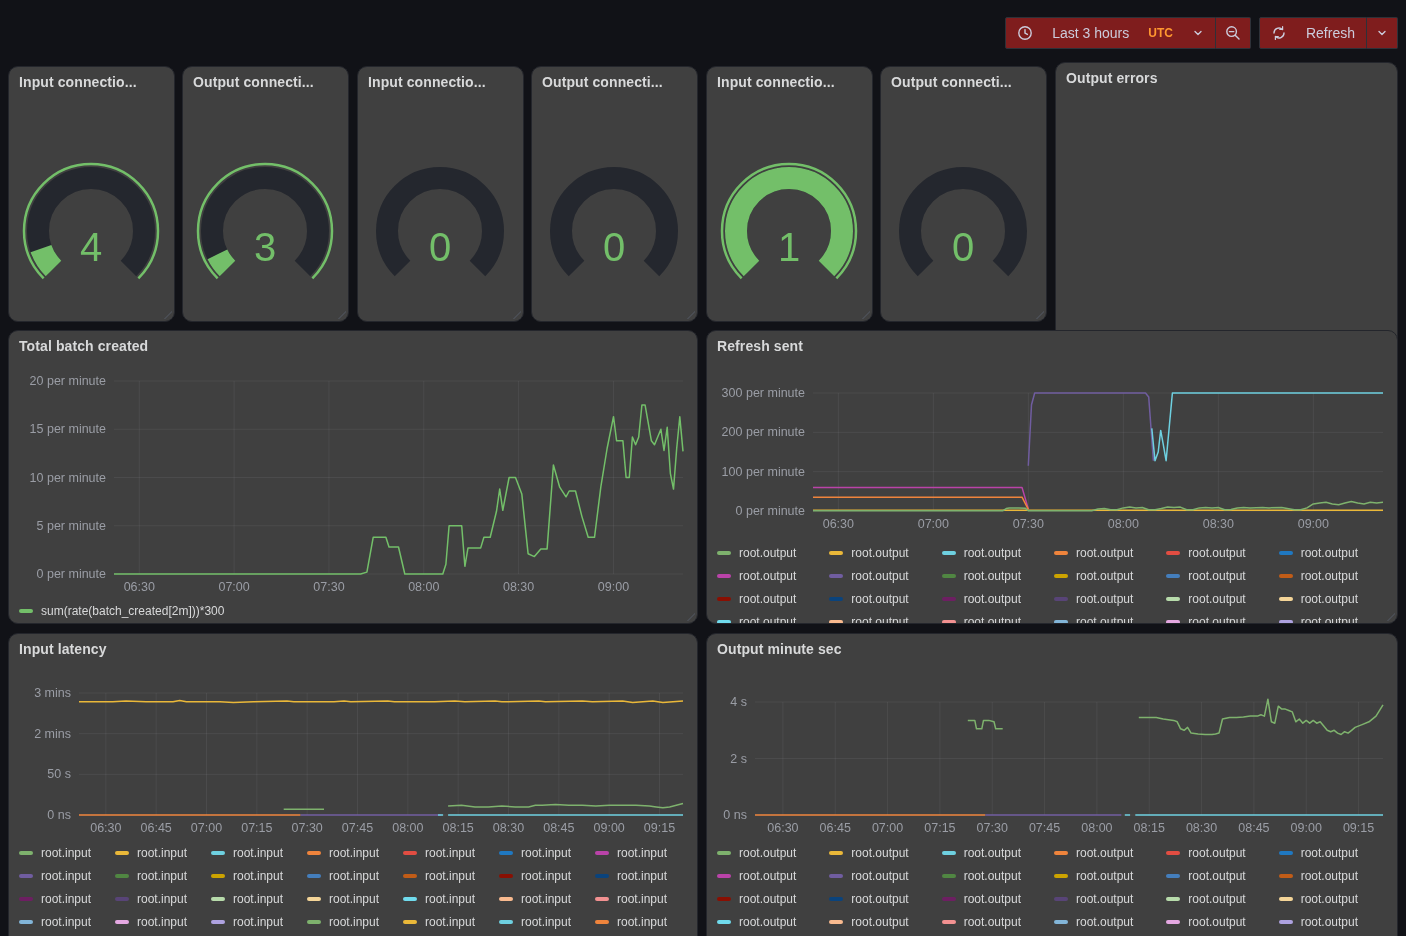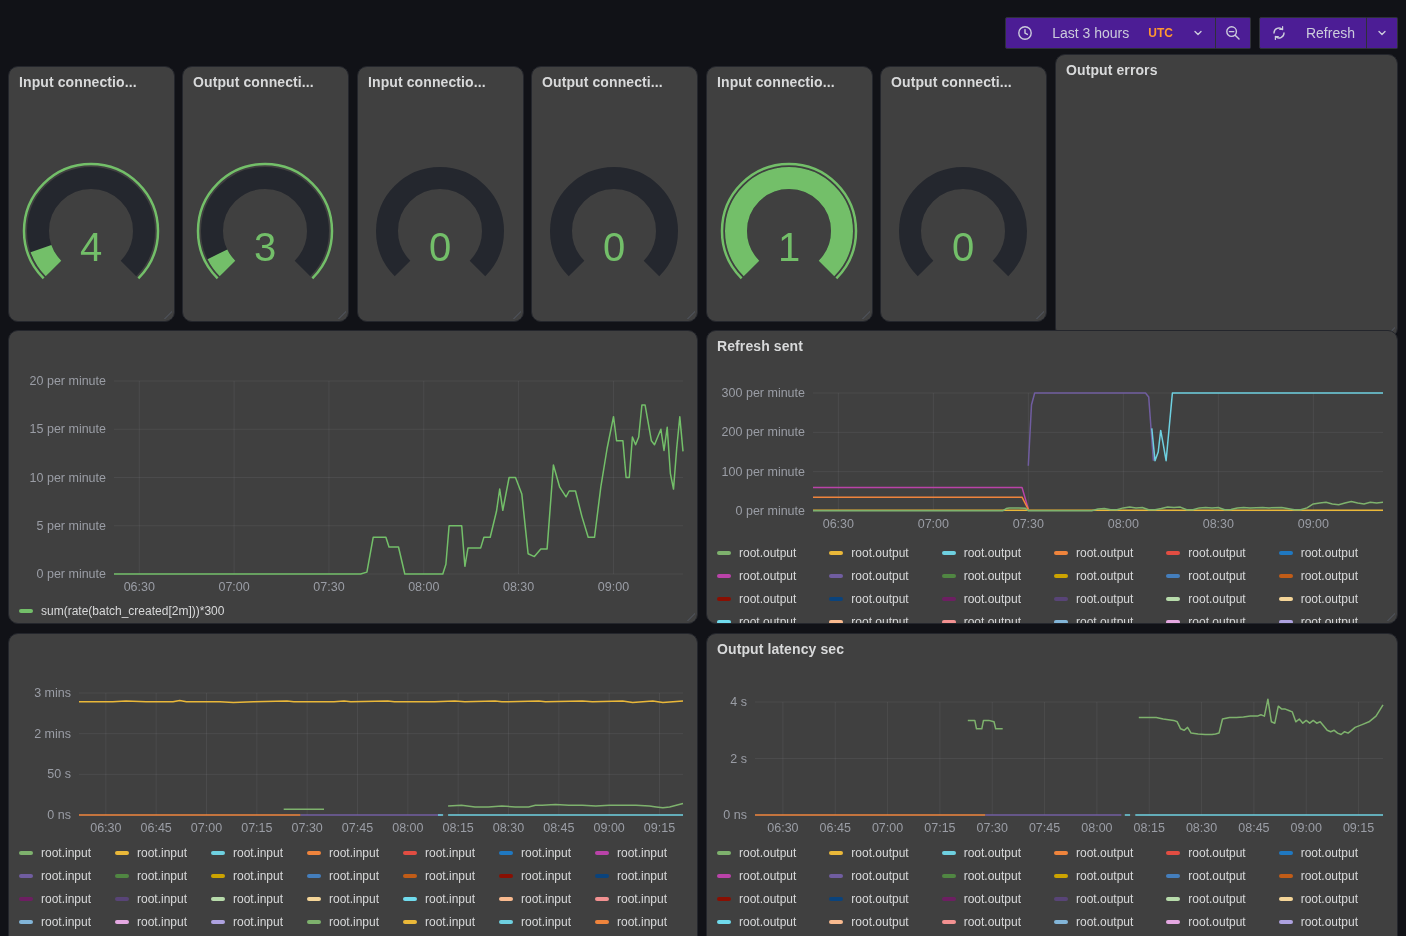--- a/index.html
+++ b/index.html
@@ -3,21 +3,21 @@
 <meta charset="utf-8">
 <style>
   html,body{margin:0;padding:0;background:#111217;}
   body{width:1406px;height:936px;position:relative;overflow:hidden;
        font-family:"Liberation Sans",sans-serif;color:#d8d9da;}
   .dashboard{position:absolute;inset:0;}
   
   .topbar{position:absolute;top:17px;right:8px;display:flex;gap:8px;}
   .btn-group{display:flex;}
   .btn{display:flex;align-items:center;gap:19px;height:32px;padding:0 11px;
-       background:#4c1d95;border:1px solid #2e3138;color:#ccccdc;
+       background:#7f1d1d;border:1px solid #2e3138;color:#ccccdc;
        font-family:"Liberation Sans",sans-serif;font-size:14px;font-weight:500;
        cursor:pointer;}
   .btn-group .btn+.btn{border-left:none;}
   .btn-group .btn:first-child{border-radius:2px 0 0 2px;}
   .btn-group .btn:last-child{border-radius:0 2px 2px 0;}
   .btn-group .btn:only-child{border-radius:2px;}
   .btn svg{display:block;}
   .utc{color:#FF9830;font-size:12px;font-weight:700;}
   .icon-only{padding:0 9px;}
   
@@ -148,25 +148,26 @@
   </section>
   <section class="panel" style="left:880px;top:66px;width:167px;height:256px">
     <h2 class="panel-title">Output connecti...</h2>
     <div class="gauge">
         <svg width="165" height="224">
           <path d="M 44.523340597112984 171.47665940288704 A 53 53 0 1 1 119.47665940288707 171.47665940288698" fill="none" stroke="#24272E" stroke-width="22"></path>
           <text x="82" y="164" text-anchor="middle" fill="#73BF69" font-size="40" font-weight="500">0</text>
         </svg>
       </div>
   </section>
-  <section class="panel" style="left:1055px;top:54px;width:343px;height:284px">
+  <section class="panel" style="left:1055px;top:62px;width:343px;height:284px">
     <h2 class="panel-title">Output errors</h2>
   </section>
 
   <section class="panel" style="left:8px;top:330px;width:690px;height:294px">
+    <h2 class="panel-title">Total batch created</h2>
     <div class="chart" style="height:240px">
         <svg viewBox="0 0 674 240">
           <line x1="97" y1="213" x2="666" y2="213" stroke="rgba(204,204,220,0.08)"></line>
           <text x="89" y="217" text-anchor="end" fill="#9a9da5" font-size="12.5">0 per minute</text>
           <line x1="97" y1="164.75" x2="666" y2="164.75" stroke="rgba(204,204,220,0.08)"></line>
           <text x="89" y="168.75" text-anchor="end" fill="#9a9da5" font-size="12.5">5 per minute</text>
           <line x1="97" y1="116.5" x2="666" y2="116.5" stroke="rgba(204,204,220,0.08)"></line>
           <text x="89" y="120.5" text-anchor="end" fill="#9a9da5" font-size="12.5">10 per minute</text>
           <line x1="97" y1="68.25" x2="666" y2="68.25" stroke="rgba(204,204,220,0.08)"></line>
           <text x="89" y="72.25" text-anchor="end" fill="#9a9da5" font-size="12.5">15 per minute</text>
@@ -321,20 +322,21 @@
           <em>root.output</em>
         </span>
         <span class="li">
           <i style="background: rgb(174, 162, 224);"></i>
           <em>root.output</em>
         </span>
       </div>
   </section>
 
   <section class="panel" style="left:8px;top:633px;width:690px;height:330px">
+    <h2 class="panel-title">Input latency</h2>
     <div class="chart" style="height:176px">
         <svg viewBox="0 0 674 176">
           <line x1="62" y1="151" x2="666" y2="151" stroke="rgba(204,204,220,0.08)"></line>
           <text x="54" y="155" text-anchor="end" fill="#9a9da5" font-size="12.5">0 ns</text>
           <line x1="62" y1="110.33333333333334" x2="666" y2="110.33333333333334" stroke="rgba(204,204,220,0.08)"></line>
           <text x="54" y="114.33333333333334" text-anchor="end" fill="#9a9da5" font-size="12.5">50 s</text>
           <line x1="62" y1="69.66666666666667" x2="666" y2="69.66666666666667" stroke="rgba(204,204,220,0.08)"></line>
           <text x="54" y="73.66666666666667" text-anchor="end" fill="#9a9da5" font-size="12.5">2 mins</text>
           <line x1="62" y1="29" x2="666" y2="29" stroke="rgba(204,204,220,0.08)"></line>
           <text x="54" y="33" text-anchor="end" fill="#9a9da5" font-size="12.5">3 mins</text>
@@ -481,21 +483,21 @@
           <em>root.input</em>
         </span>
         <span class="li">
           <i style="background: rgb(239, 132, 60);"></i>
           <em>root.input</em>
         </span>
       </div>
   </section>
 
   <section class="panel" style="left:706px;top:633px;width:692px;height:330px">
-    <h2 class="panel-title">Output latency sec</h2>
+    <h2 class="panel-title">Output minute sec</h2>
     <div class="chart" style="height:176px">
         <svg viewBox="0 0 676 176">
           <line x1="40" y1="151" x2="668" y2="151" stroke="rgba(204,204,220,0.08)"></line>
           <text x="32" y="155" text-anchor="end" fill="#9a9da5" font-size="12.5">0 ns</text>
           <line x1="40" y1="94.5" x2="668" y2="94.5" stroke="rgba(204,204,220,0.08)"></line>
           <text x="32" y="98.5" text-anchor="end" fill="#9a9da5" font-size="12.5">2 s</text>
           <line x1="40" y1="38" x2="668" y2="38" stroke="rgba(204,204,220,0.08)"></line>
           <text x="32" y="42" text-anchor="end" fill="#9a9da5" font-size="12.5">4 s</text>
           <line x1="67.91111111111111" y1="38" x2="67.91111111111111" y2="151" stroke="rgba(204,204,220,0.08)"></line>
           <text x="67.91111111111111" y="168" text-anchor="middle" fill="#9a9da5" font-size="12.5">06:30</text>

